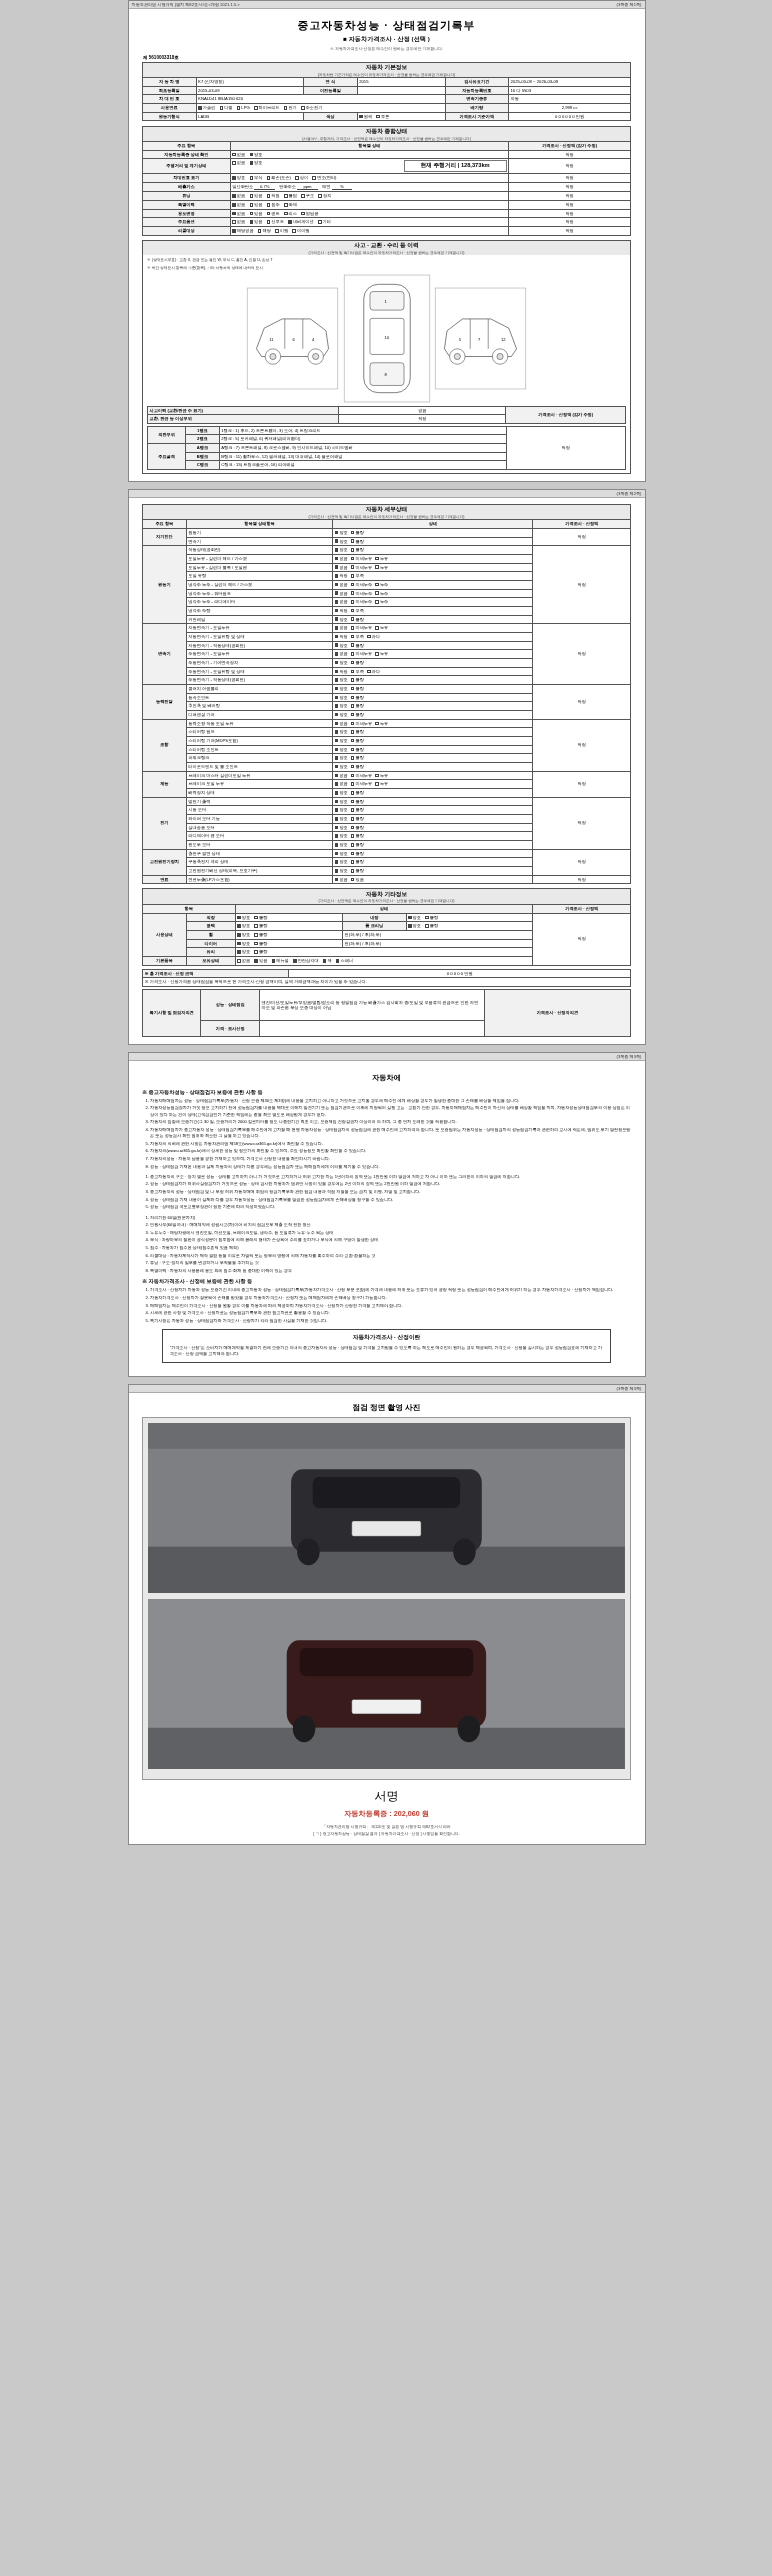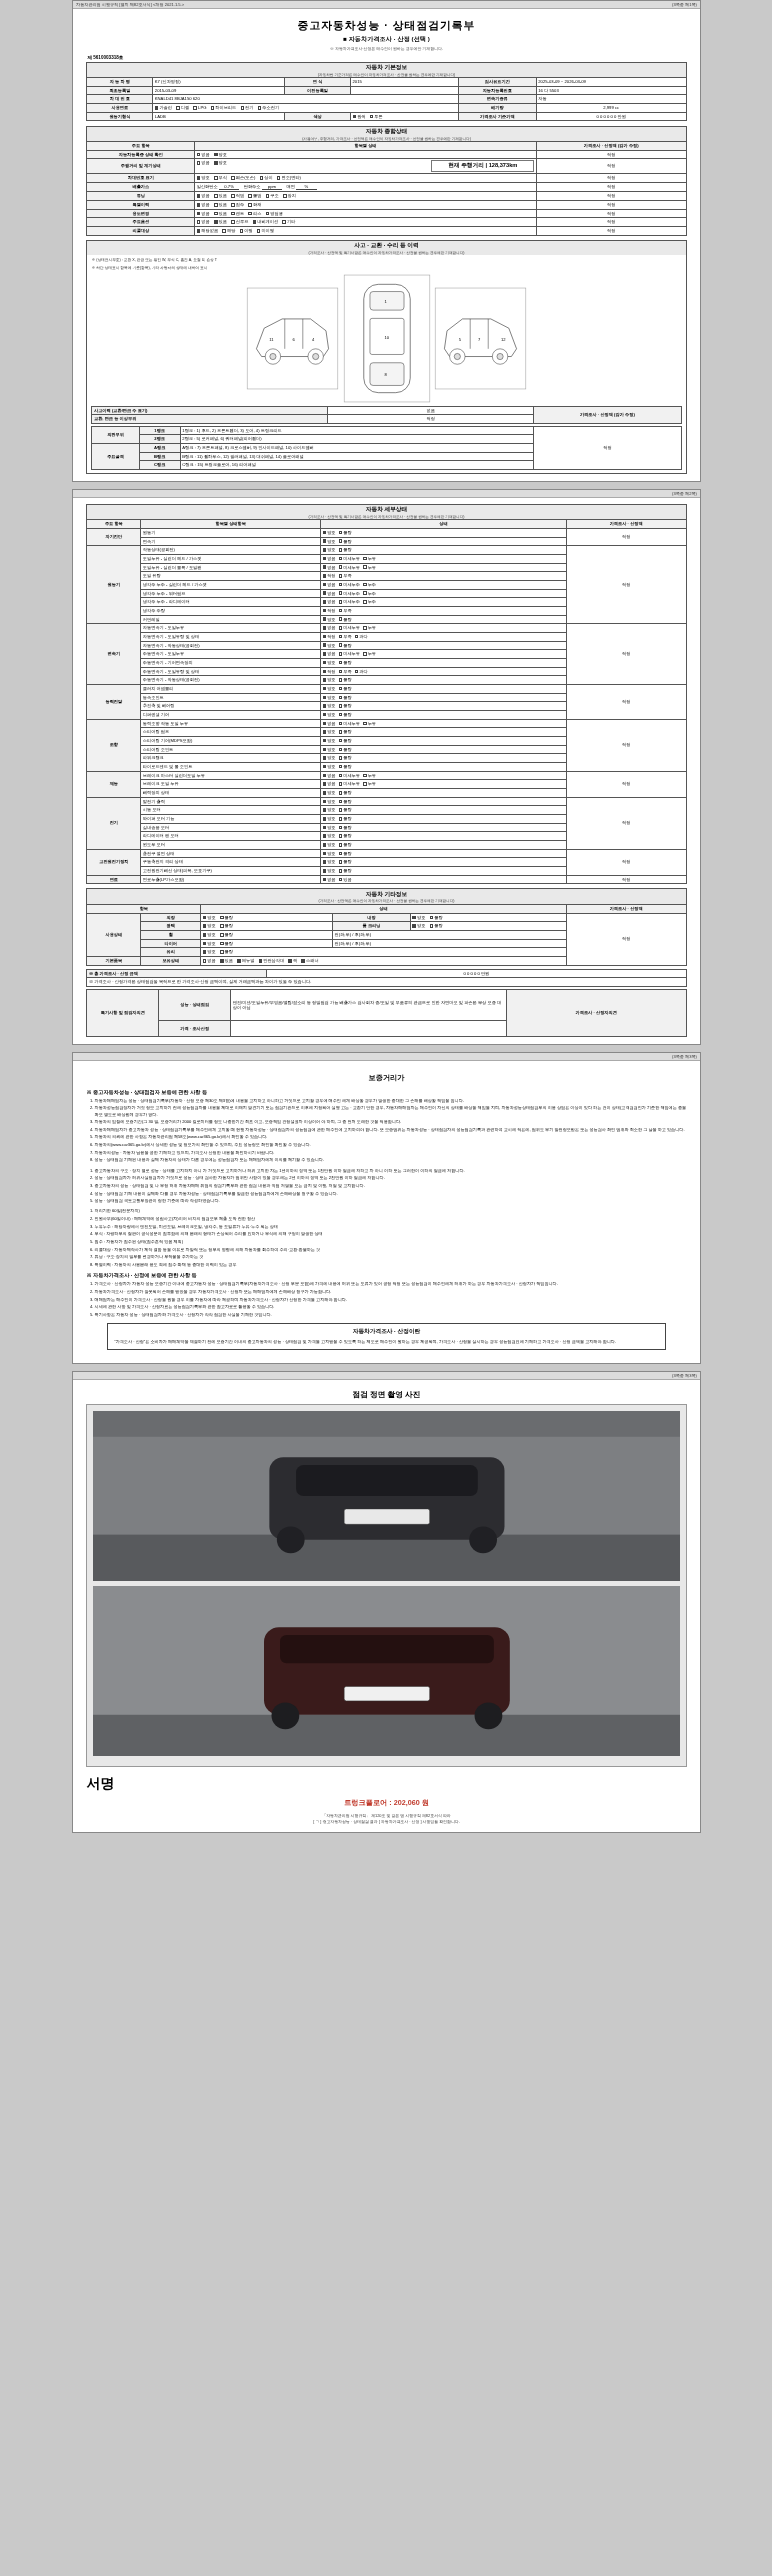--- a/index.html
+++ b/index.html
@@ -5,21 +5,21 @@
   * { box-sizing: border-box; }
   html, body { margin:0; padding:0; }
   body {
     width:773px;
     background:#c9c9c9;
     font-family:"Liberation Sans", sans-serif;
     font-size:5.2px;
     color:#000;
   }
   .page {
-    width:629px;
+    width:518px;
     margin:0 auto 7.2px auto;
     background:#fff;
     border:0.5px solid #888;
     padding:0;
     position:relative;
   }
   .page-top-bar {
     background:#dcdcdc;
     border-bottom:0.5px solid #aaa;
     font-size:4.1px;
@@ -85,21 +85,21 @@
   .notice-title { text-align:center; font-weight:bold; font-size:7.2px; margin:7.2px 0 5.2px 0; }
   .notice-sub { font-weight:bold; font-size:5.2px; margin:4.1px 0 2.1px 0;}
   ol.notice { margin:0 0 4.1px 8.2px; padding:0; }
   ol.notice li { font-size:4.1px; line-height:1.5; margin-bottom:1.5px; }
   .pledge-box { border:1px solid #444; margin:5.2px 20.6px; padding:4.1px 6.2px; }
   .pledge-title { text-align:center; font-weight:bold; font-size:5.7px; margin-bottom:2.6px;}
   .pledge-body { font-size:4.1px; line-height:1.6; }
   .photo-title { text-align:center; font-weight:bold; font-size:7.7px; margin:5.2px 0 4.1px 0;}
   .photo-area { background:#e8e8e8; border:0.5px solid #999; padding:5.2px; }
   .photo { width:100%; height:170px; background:#6e6e70; position:relative; overflow:hidden; margin-bottom:5.2px;}
-  .sign-title { text-align:left; font-weight:bold; font-size:14px; margin:8.2px 0 4.1px 0; }
+  .sign-title { text-align:center; font-weight:normal; font-size:12px; margin:8.2px 0 4.1px 0; }
   .fee-line { text-align:center; font-size:7.2px; font-weight:bold; color:#c0392b; margin-bottom:5.2px;}
   .foot-note { text-align:center; font-size:3.9px; color:#333; line-height:1.6; }
   .tiny { font-size:3.6px; }
   .rowh { height:8.2px; }
 </style>
 </head>
 <body>
 
 <div class="page">
   <div class="page-top-bar">
@@ -718,21 +718,21 @@
       </table>
   </div>
 </div>
 
 <div class="page">
   <div class="page-top-bar">
     <span></span>
     <span>(3쪽중 제3쪽)</span>
   </div>
   <div class="page-inner">
-    <div class="notice-title">보증거리가</div>
+    <div class="notice-title">자동차에</div>
     <div class="notice-sub">※ 중고자동차성능 · 상태점검자 보증에 관한 사항 등</div>
     <ol class="notice" id="notice-list-1">
         <li>자동차매매업자는 성능 · 상태점검기록부(자동차 · 산정 보증 제30조 제3항)에 내용을 고지하고 아니하고 거짓으로 고지할 경우에 매수인 에게 배상할 경우가 발생한 중대한 그 손해를 배상할 책임을 집니다.</li>
         <li>자동차성능점검장자가 거짓 정보 고지하기 전에 성능점검자를 내용을 제대로 이해지 발견기기 또는 점검기관으로 이후에 지정되어 실행 고는 · 교환기 단한 경우, 자동차매매업자는 매수인이 자신의 상태를 배상할 책임을 지며, 자동차성능상태점검부의 이용 상업은 이상이 있다 하는 건이 상태(고객검검인가 기준한 책임에는 중을 확보 별도로 배상받게 경우가 없다.</li>
         <li>자동차의 입찰에 보증기간(그 30 일, 보증거리가 2000 킬로미터를 정도 나중한기간 최초 이고, 보증책임 건정설권자 이상이어 야 하며, 그 중 먼저 도래한 것을 적용합니다.</li>
         <li>자동차매매업자가 중고자동차 성능 · 상태점검기록부를 매수인에게 고지할 때 현행 자동차성능 · 상태점검자의 성능점검에 관한 매수인에 고지하여야 합니다. 또 보증범위는 자동차성능 · 상태점검자의 성능점검기록과 관련하여 교시에 적은에, 범위도 부기 발전정보받은 또는 성능검사 확인 범위와 최소한 그 날을 하고 있습니다.</li>
         <li>자동차의 의뢰에 관한 사항은 자동차관리법 제58조(www.car365.go.kr)에서 확인할 수 있습니다.</li>
         <li>자동차의(www.car365.go.kr)에서 상세한 성능 및 정보가의 확인할 수 있으며, 주요 성능정보 확인할 확인할 수 있습니다.</li>
         <li>자동차의성능 · 자동차 남용을 공한 기재하고 있으며, 가격조사 산정한 내용을 확인하시기 바랍니다.</li>
         <li>성능 · 상태점검 기재된 내용과 실제 자동차의 상태가 다른 경우에는 성능점검자 또는 매매업자에게 이의를 제기할 수 있습니다.</li>
@@ -796,19 +796,19 @@
           <rect x="320" y="80" width="460" height="170" rx="28" fill="#3a1b1b"></rect>
           <rect x="350" y="95" width="400" height="55" rx="12" fill="#241010"></rect>
           <rect x="470" y="195" width="160" height="28" rx="4" fill="#f0f0f0" stroke="#333"></rect>
           <circle cx="360" cy="252" r="26" fill="#1d1d20"></circle>
             <circle cx="740" cy="252" r="26" fill="#1d1d20"></circle>
         </svg>
       </div>
     </div>
     <div class="sign-title">서명</div>
     <div class="fee-line">
-      <span>트렁크플로어 : </span><span>202,060 원</span>
+      <span>자동차등록증 : </span><span>202,060 원</span>
     </div>
     <div class="foot-note">「자동차관리법 시행규칙」 제120조 및 같은 법 시행규칙 제82호서식 따라</div>
     <div class="foot-note">[ ㄱ ] 중고자동차성능 · 상태점검 결과 [ 자동차가격조사 · 산정 ] 사항입을 확인합니다.</div>
   </div>
 </div>
 
 
 </body></html>

